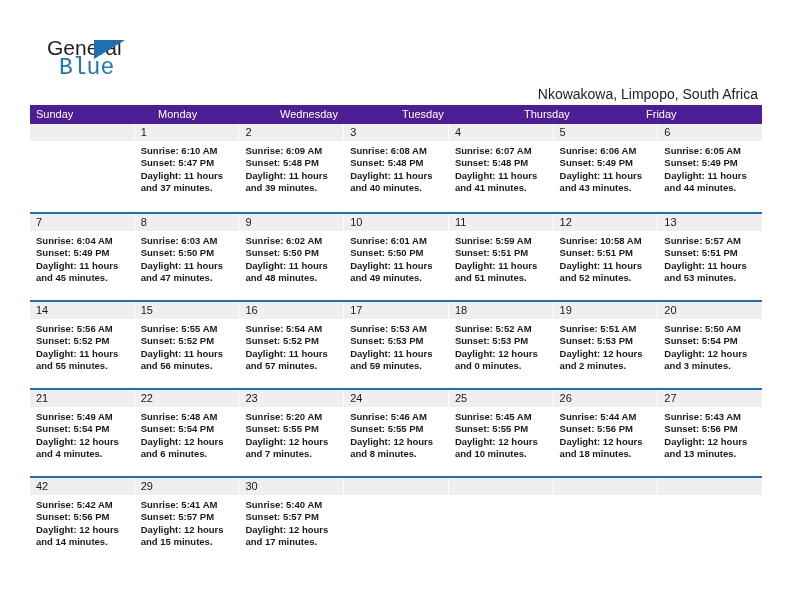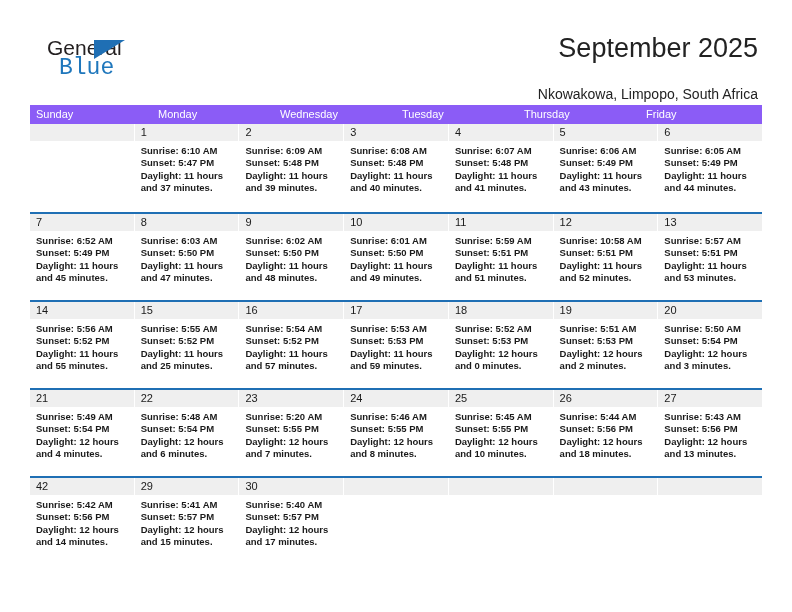--- a/index.html
+++ b/index.html
@@ -85,21 +85,21 @@
 
   
   .calendar {
     position: absolute;
     left: 30px;
     top: 105px;
     width: 732px;
   }
   .weekdays {
     display: flex;
-    background: #8b5cf6;
+    background: #4c1d95;
     height: 19px;
   }
   .weekday {
     flex: 1 1 0;
     color: #ffffff;
     font-size: 11px;
     line-height: 19px;
     padding-left: 6px;
     box-sizing: border-box;
     white-space: nowrap;
@@ -147,21 +147,20 @@
 <div class="page">
 
   <div class="header">
 
     <div class="logo">
       <span class="logo-general">General</span>
       <span class="logo-triangle"></span>
       <span class="logo-blue">Blue</span>
     </div>
 
-    <div class="title">September 2025</div>
     <div class="subtitle">Nkowakowa, Limpopo, South Africa</div>
   </div>
 
   <div class="calendar">
     <div class="weekdays" id="weekday-row">
         <div class="weekday">Sunday</div>
         <div class="weekday">Monday</div>
         <div class="weekday">Wednesday</div>
         <div class="weekday">Tuesday</div>
         <div class="weekday">Thursday</div>
@@ -230,21 +229,21 @@
               <div>Sunset: 5:49 PM</div>
               <div>Daylight: 11 hours</div>
               <div>and 44 minutes.</div>
             </div>
           </div>
         </div>
         <div class="week">
           <div class="day">
             <div class="day-number">7</div>
             <div class="day-info">
-              <div>Sunrise: 6:52 AM</div>
+              <div>Sunrise: 6:04 AM</div>
               <div>Sunset: 5:49 PM</div>
               <div>Daylight: 11 hours</div>
               <div>and 45 minutes.</div>
             </div>
           </div>
           <div class="day">
             <div class="day-number">8</div>
             <div class="day-info">
               <div>Sunrise: 6:03 AM</div>
               <div>Sunset: 5:50 PM</div>
@@ -307,21 +306,21 @@
               <div>Daylight: 11 hours</div>
               <div>and 55 minutes.</div>
             </div>
           </div>
           <div class="day">
             <div class="day-number">15</div>
             <div class="day-info">
               <div>Sunrise: 5:55 AM</div>
               <div>Sunset: 5:52 PM</div>
               <div>Daylight: 11 hours</div>
-              <div>and 25 minutes.</div>
+              <div>and 56 minutes.</div>
             </div>
           </div>
           <div class="day">
             <div class="day-number">16</div>
             <div class="day-info">
               <div>Sunrise: 5:54 AM</div>
               <div>Sunset: 5:52 PM</div>
               <div>Daylight: 11 hours</div>
               <div>and 57 minutes.</div>
             </div>

